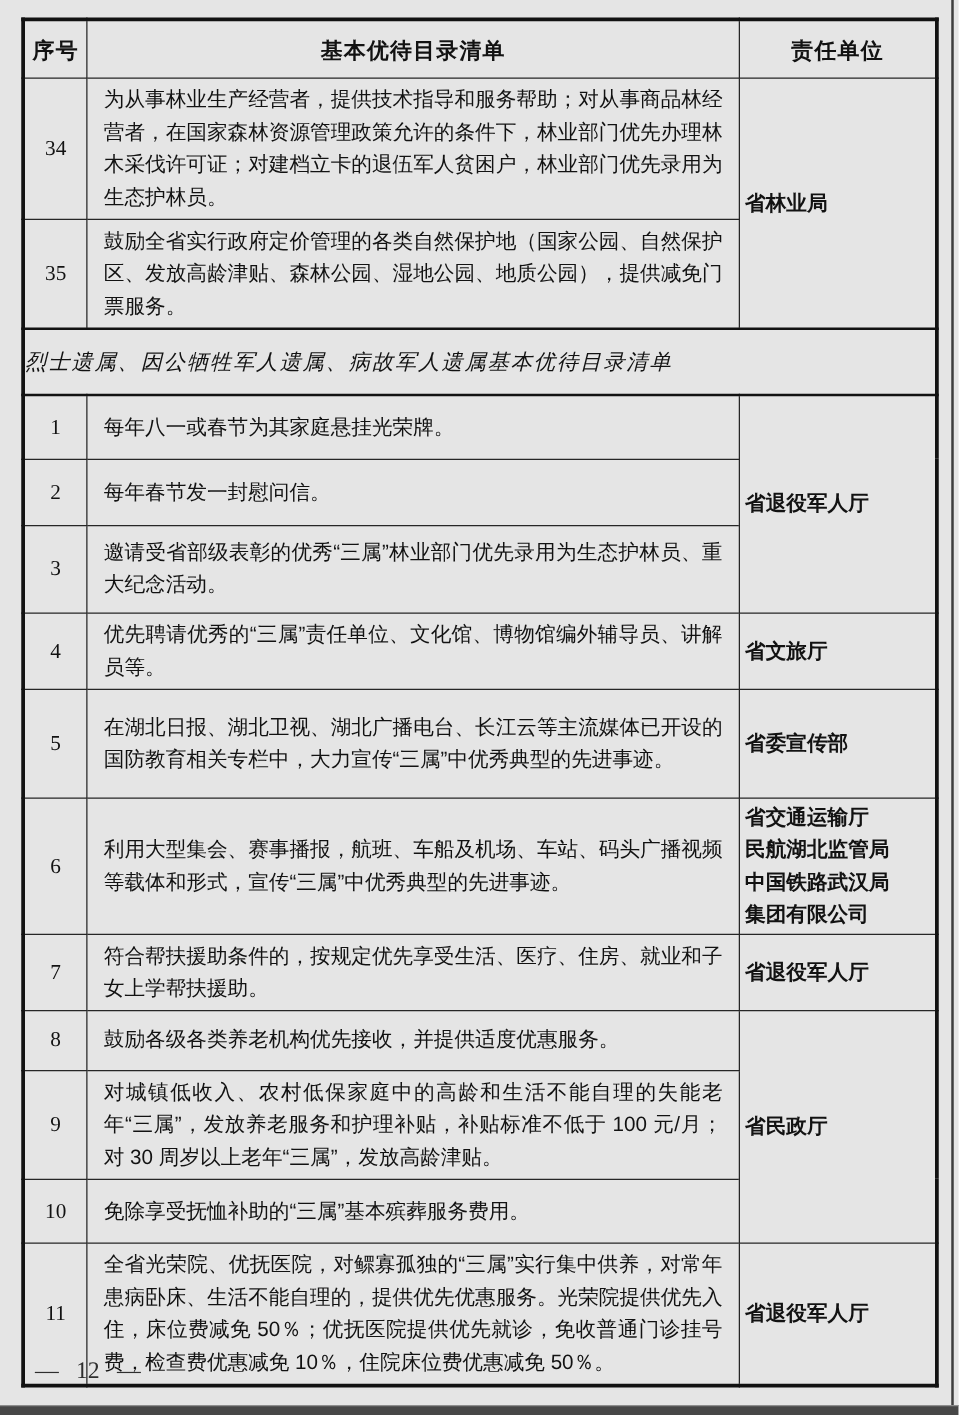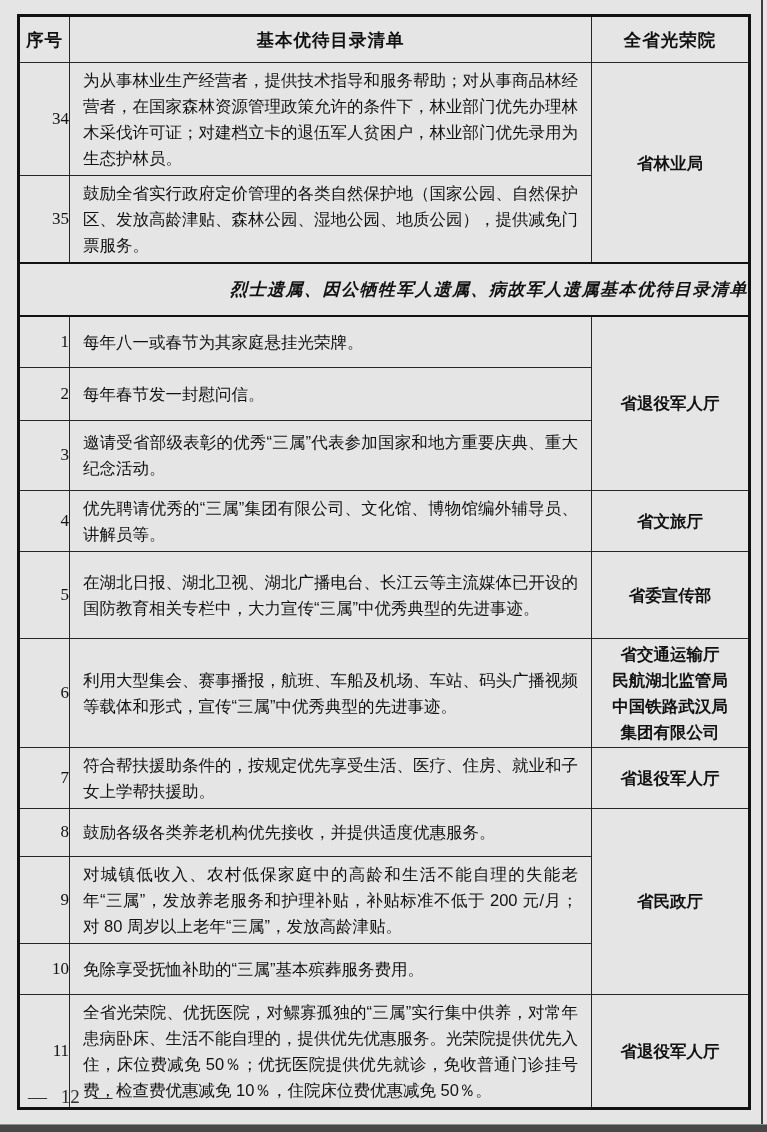--- a/index.html
+++ b/index.html
@@ -44,47 +44,47 @@
   th.hdr {
     font-size: 17.5px;
     font-weight: 700;
     letter-spacing: 1px;
     text-align: center;
   }
   td.num {
     font-family: "Liberation Serif", serif;
     font-weight: 400;
     font-size: 17px;
-    text-align: right;
+    text-align: center;
   }
   td.item {
     font-size: 16.5px;
     font-weight: 400;
     line-height: 26px;
     text-align: justify;
     text-align-last: left;
     padding: 4px 13px;
   }
   td.unit {
     font-size: 16.5px;
     font-weight: 700;
     line-height: 26px;
-    text-align: center;
+    text-align: left;
     white-space: pre-line;
     padding: 2px 4px;
   }
   tr.section-row td {
     border-top: 2.5px solid #121212;
     border-bottom: 2.5px solid #121212;
     font-family: "Liberation Serif", serif;
     font-style: italic;
-    font-weight: 700;
+    font-weight: 400;
     font-size: 17px;
     letter-spacing: 1.5px;
-    text-align: right;
+    text-align: left;
   }
   .page-number {
     position: absolute;
     left: 28px; top: 1086px;
     font-family: "Liberation Serif", serif;
     font-size: 19px;
     color: #2e2e2e;
     word-spacing: 9px;
   }
 </style>
@@ -96,21 +96,21 @@
   <table class="doc-table">
     <colgroup>
       <col style="width:51px">
       <col style="width:522px">
       <col style="width:158px">
     </colgroup>
     <tbody>
         <tr style="height:47px">
       <th class="hdr">序号</th>
       <th class="hdr">基本优待目录清单</th>
-      <th class="hdr">全省光荣院</th>
+      <th class="hdr">责任单位</th>
     </tr>
     <tr style="height:105px">
       <td class="num">34</td>
       <td class="item">为从事林业生产经营者，提供技术指导和服务帮助；对从事商品林经营者，在国家森林资源管理政策允许的条件下，林业部门优先办理林木采伐许可证；对建档立卡的退伍军人贫困户，林业部门优先录用为生态护林员。</td>
       <td class="unit" rowspan="2">省林业局</td>
     </tr>
     <tr style="height:87px">
       <td class="num">35</td>
       <td class="item">鼓励全省实行政府定价管理的各类自然保护地（国家公园、自然保护区、发放高龄津贴、森林公园、湿地公园、地质公园），提供减免门票服务。</td>
     </tr>
@@ -121,25 +121,25 @@
       <td class="num">1</td>
       <td class="item">每年八一或春节为其家庭悬挂光荣牌。</td>
       <td class="unit" rowspan="3">省退役军人厅</td>
     </tr>
     <tr style="height:53px">
       <td class="num">2</td>
       <td class="item">每年春节发一封慰问信。</td>
     </tr>
     <tr style="height:70px">
       <td class="num">3</td>
-      <td class="item">邀请受省部级表彰的优秀“三属”代表参加国家和地方重要庆典、重大纪念活动。</td>
+      <td class="item">邀请受省部级表彰的优秀“三属”林业部门优先录用为生态护林员、重大纪念活动。</td>
     </tr>
     <tr style="height:56px">
       <td class="num">4</td>
-      <td class="item">优先聘请优秀的“三属”集团有限公司、文化馆、博物馆编外辅导员、讲解员等。</td>
+      <td class="item">优先聘请优秀的“三属”责任单位、文化馆、博物馆编外辅导员、讲解员等。</td>
       <td class="unit">省文旅厅</td>
     </tr>
     <tr style="height:87px">
       <td class="num">5</td>
       <td class="item">在湖北日报、湖北卫视、湖北广播电台、长江云等主流媒体已开设的国防教育相关专栏中，大力宣传“三属”中优秀典型的先进事迹。</td>
       <td class="unit">省委宣传部</td>
     </tr>
     <tr style="height:93px">
       <td class="num">6</td>
       <td class="item">利用大型集会、赛事播报，航班、车船及机场、车站、码头广播视频等载体和形式，宣传“三属”中优秀典型的先进事迹。</td>
@@ -153,21 +153,21 @@
       <td class="item">符合帮扶援助条件的，按规定优先享受生活、医疗、住房、就业和子女上学帮扶援助。</td>
       <td class="unit">省退役军人厅</td>
     </tr>
     <tr style="height:48px">
       <td class="num">8</td>
       <td class="item">鼓励各级各类养老机构优先接收，并提供适度优惠服务。</td>
       <td class="unit" rowspan="3">省民政厅</td>
     </tr>
     <tr style="height:74px">
       <td class="num">9</td>
-      <td class="item">对城镇低收入、农村低保家庭中的高龄和生活不能自理的失能老年“三属”，发放养老服务和护理补贴，补贴标准不低于 200 元/月；对 80 周岁以上老年“三属”，发放高龄津贴。</td>
+      <td class="item">对城镇低收入、农村低保家庭中的高龄和生活不能自理的失能老年“三属”，发放养老服务和护理补贴，补贴标准不低于 100 元/月；对 30 周岁以上老年“三属”，发放高龄津贴。</td>
     </tr>
     <tr style="height:51px">
       <td class="num">10</td>
       <td class="item">免除享受抚恤补助的“三属”基本殡葬服务费用。</td>
     </tr>
     <tr style="height:112px">
       <td class="num">11</td>
       <td class="item">全省光荣院、优抚医院，对鳏寡孤独的“三属”实行集中供养，对常年患病卧床、生活不能自理的，提供优先优惠服务。光荣院提供优先入住，床位费减免 50％；优抚医院提供优先就诊，免收普通门诊挂号费，检查费优惠减免 10％，住院床位费优惠减免 50％。</td>
       <td class="unit">省退役军人厅</td>
     </tr>

